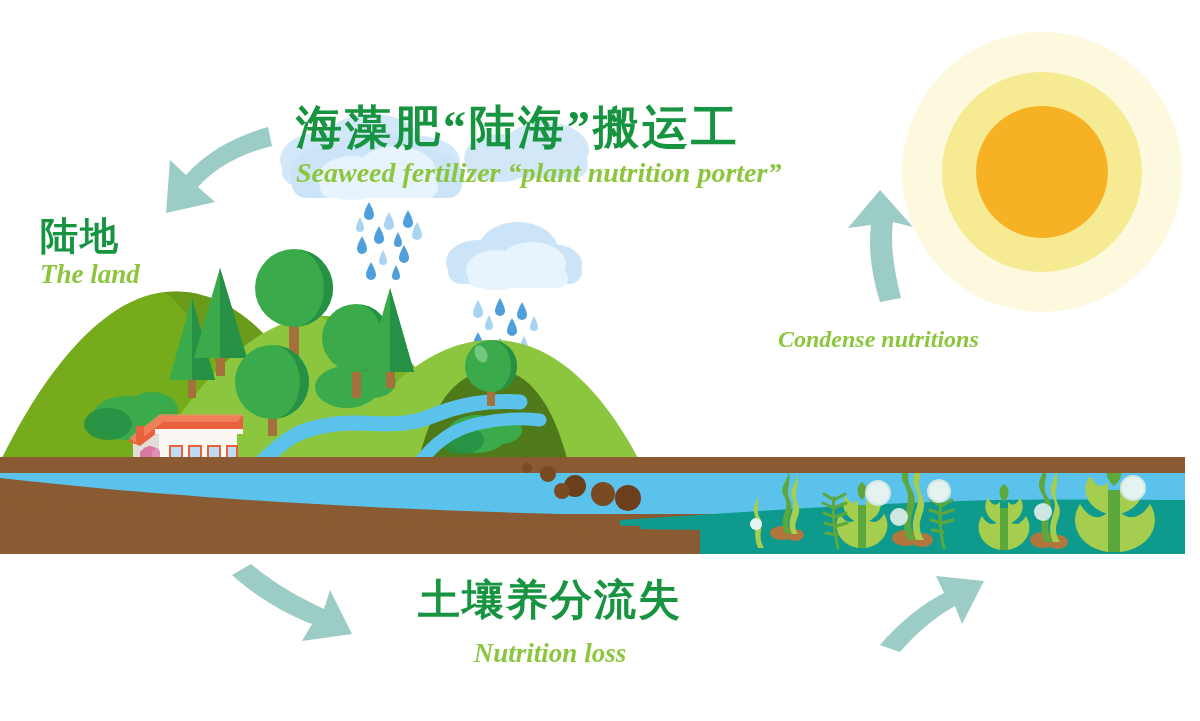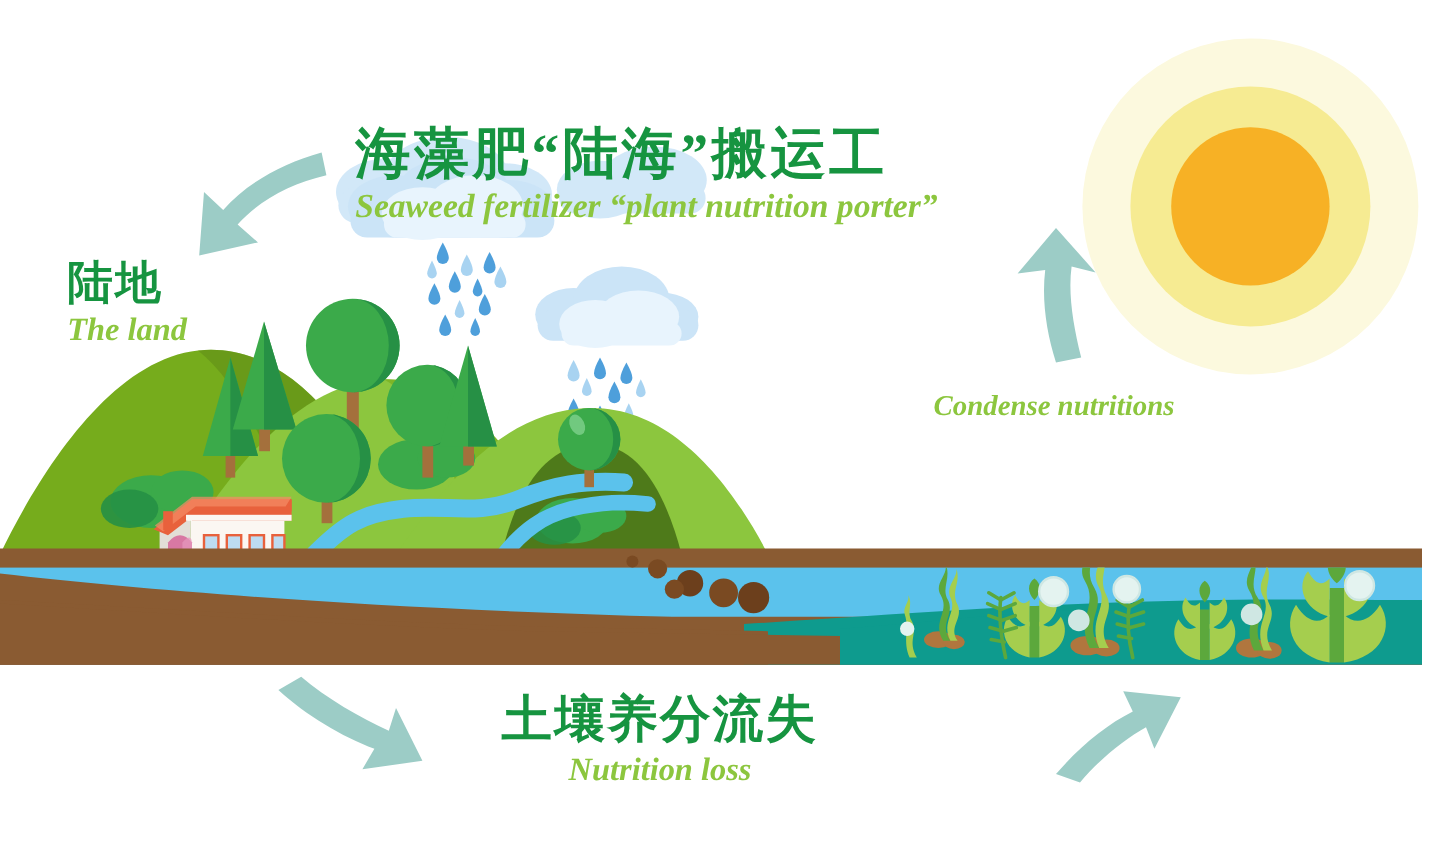--- a/index.html
+++ b/index.html
@@ -54,39 +54,39 @@
     letter-spacing: 3px;
   }
   #title-block .en {
     font-size: 28px;
     margin-top: 5px;
     letter-spacing: 0px;
     text-align: center;
   }
   
   #land-label {
-    left: 56px;
+    left: 40px;
     top: 216px;
   }
   #land-label .cn { font-size: 38px; }
   #land-label .en { font-size: 27px; margin-top: 4px; }
   
   #condense-label {
     left: 778px;
     top: 324px;
   }
   #condense-label .cn { font-size: 38px; }
   #condense-label .en { font-size: 24px; margin-top: 3px; }
   
   #loss-label {
     left: 418px;
     top: 578px;
   }
   #loss-label .cn { font-size: 42px; }
-  #loss-label .en { font-size: 27px; margin-top: 4px; text-align: center; }
+  #loss-label .en { font-size: 27px; margin-top: 16px; text-align: center; }
 </style>
 </head>
 <body>
 
 <div id="stage">
 
   <svg class="layer" viewBox="0 0 1200 721">
     <defs>
       <clipPath id="waterClip">
         <rect x="0" y="473" width="1185" height="81"></rect>

